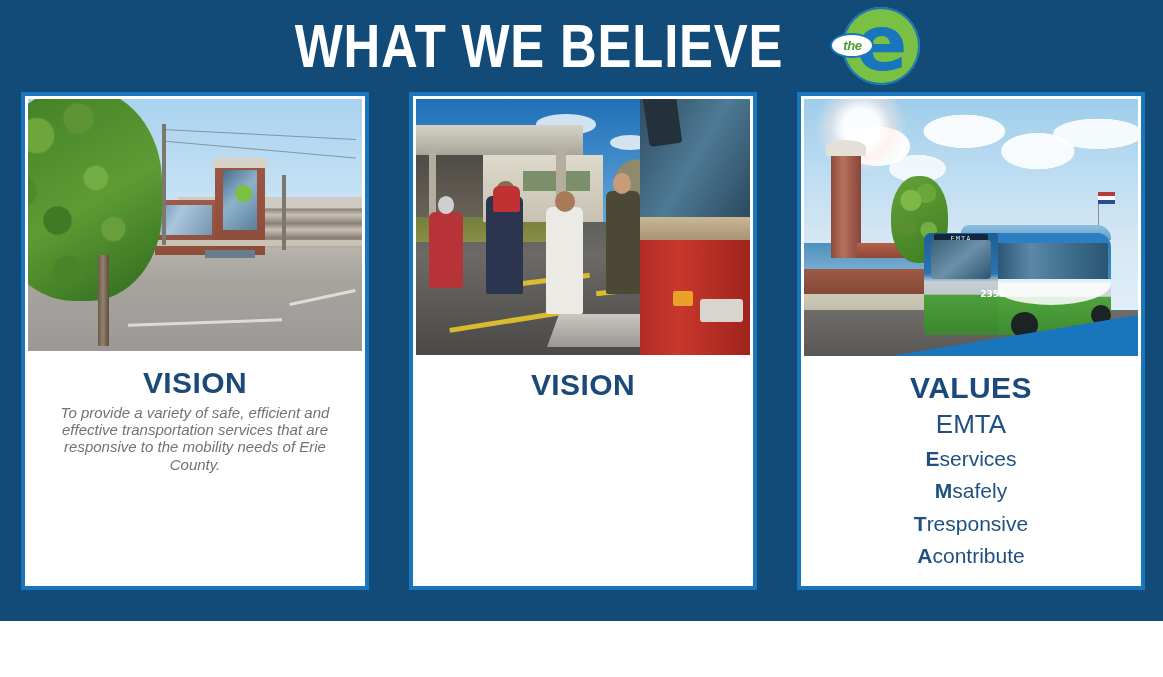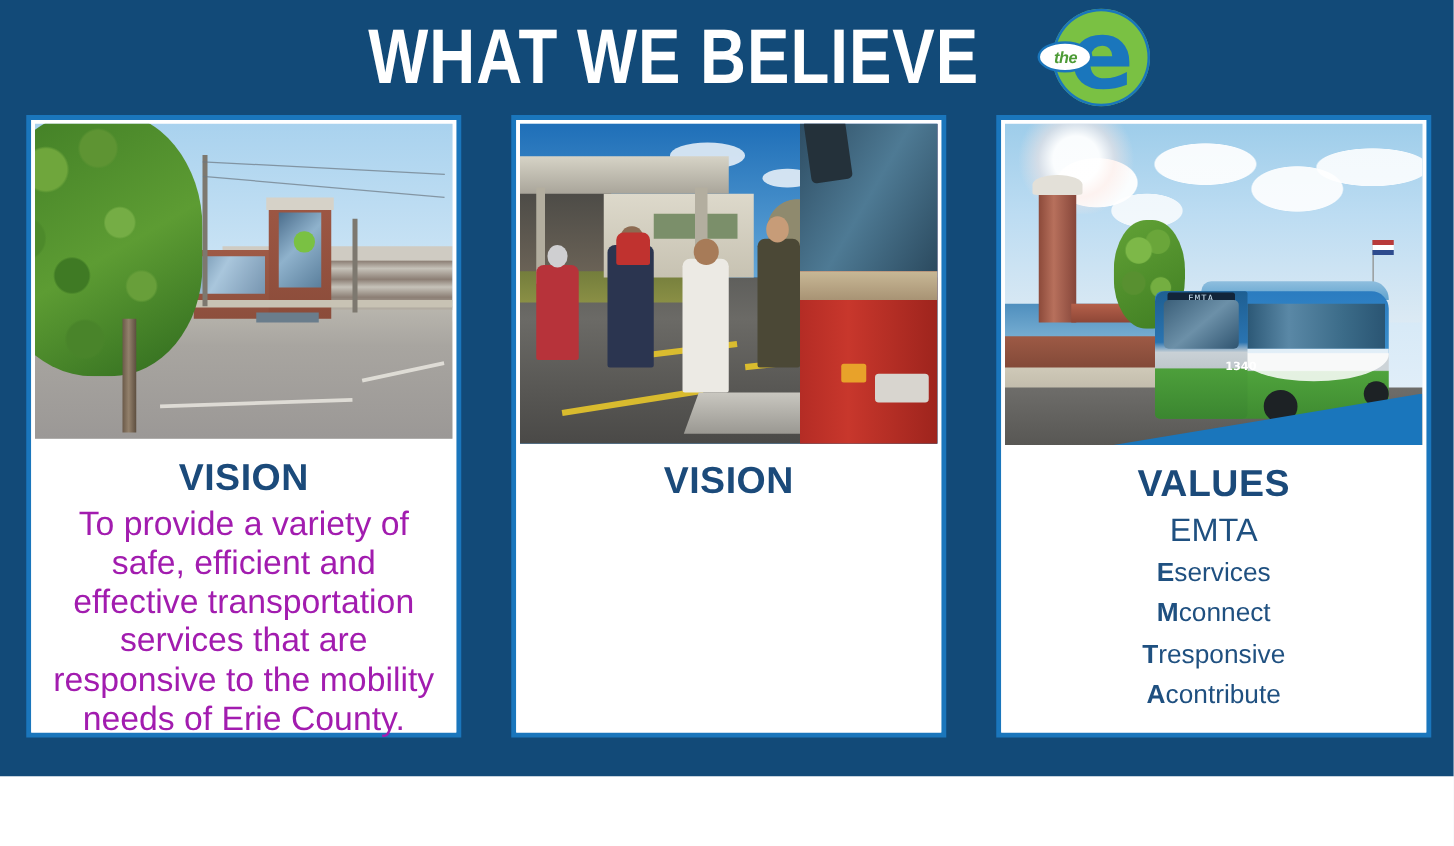--- a/index.html
+++ b/index.html
@@ -96,23 +96,24 @@
   }
   .card-heading {
     color:#1b4a7a;
     font-size:30px;
     font-weight:700;
     letter-spacing:0.4px;
     line-height:1.05;
     margin-bottom:5px;
   }
   .card-text {
-    color:#a21caf;
-    font-size:27px;
+    color:#737373;
+    font-size:15px;
     line-height:1.16;
+    font-style:italic;
   }
   .card-subheading {
     color:#1f5080;
     font-size:26px;
     line-height:1.2;
     margin-bottom:3px;
   }
   .values-list { list-style:none; }
   .values-list li {
     color:#1f5080;
@@ -385,31 +386,31 @@
           <div class="tree"></div>
           <div class="flag-pole"></div>
           <div class="flag"></div>
           <div class="bus-roof"></div>
           <div class="bus"></div>
           <div class="sidewin"></div>
           <div class="swoosh"></div>
           <div class="bus-front"></div>
           <div class="destsign">EMTA</div>
           <div class="windshield"></div>
-          <div class="bus-num">1340</div>
+          <div class="bus-num">2350</div>
           <div class="wheel" style="left:62%;top:83%;width:8%;height:10%"></div>
           <div class="wheel" style="left:86%;top:80%;width:6%;height:8%"></div>
           <div class="blue-diag"></div>
         </div>
         <div class="card-body">
           <div class="card-heading">VALUES</div>
           <div class="card-subheading">EMTA</div>
           <ul class="values-list">
             <li><b>E</b><span>services</span></li>
-            <li><b>M</b><span>connect</span></li>
+            <li><b>M</b><span>safely</span></li>
             <li><b>T</b><span>responsive</span></li>
             <li><b>A</b><span>contribute</span></li>
           </ul>
         </div>
       </div>
     </div>
 
   </div>
 </div>
 

